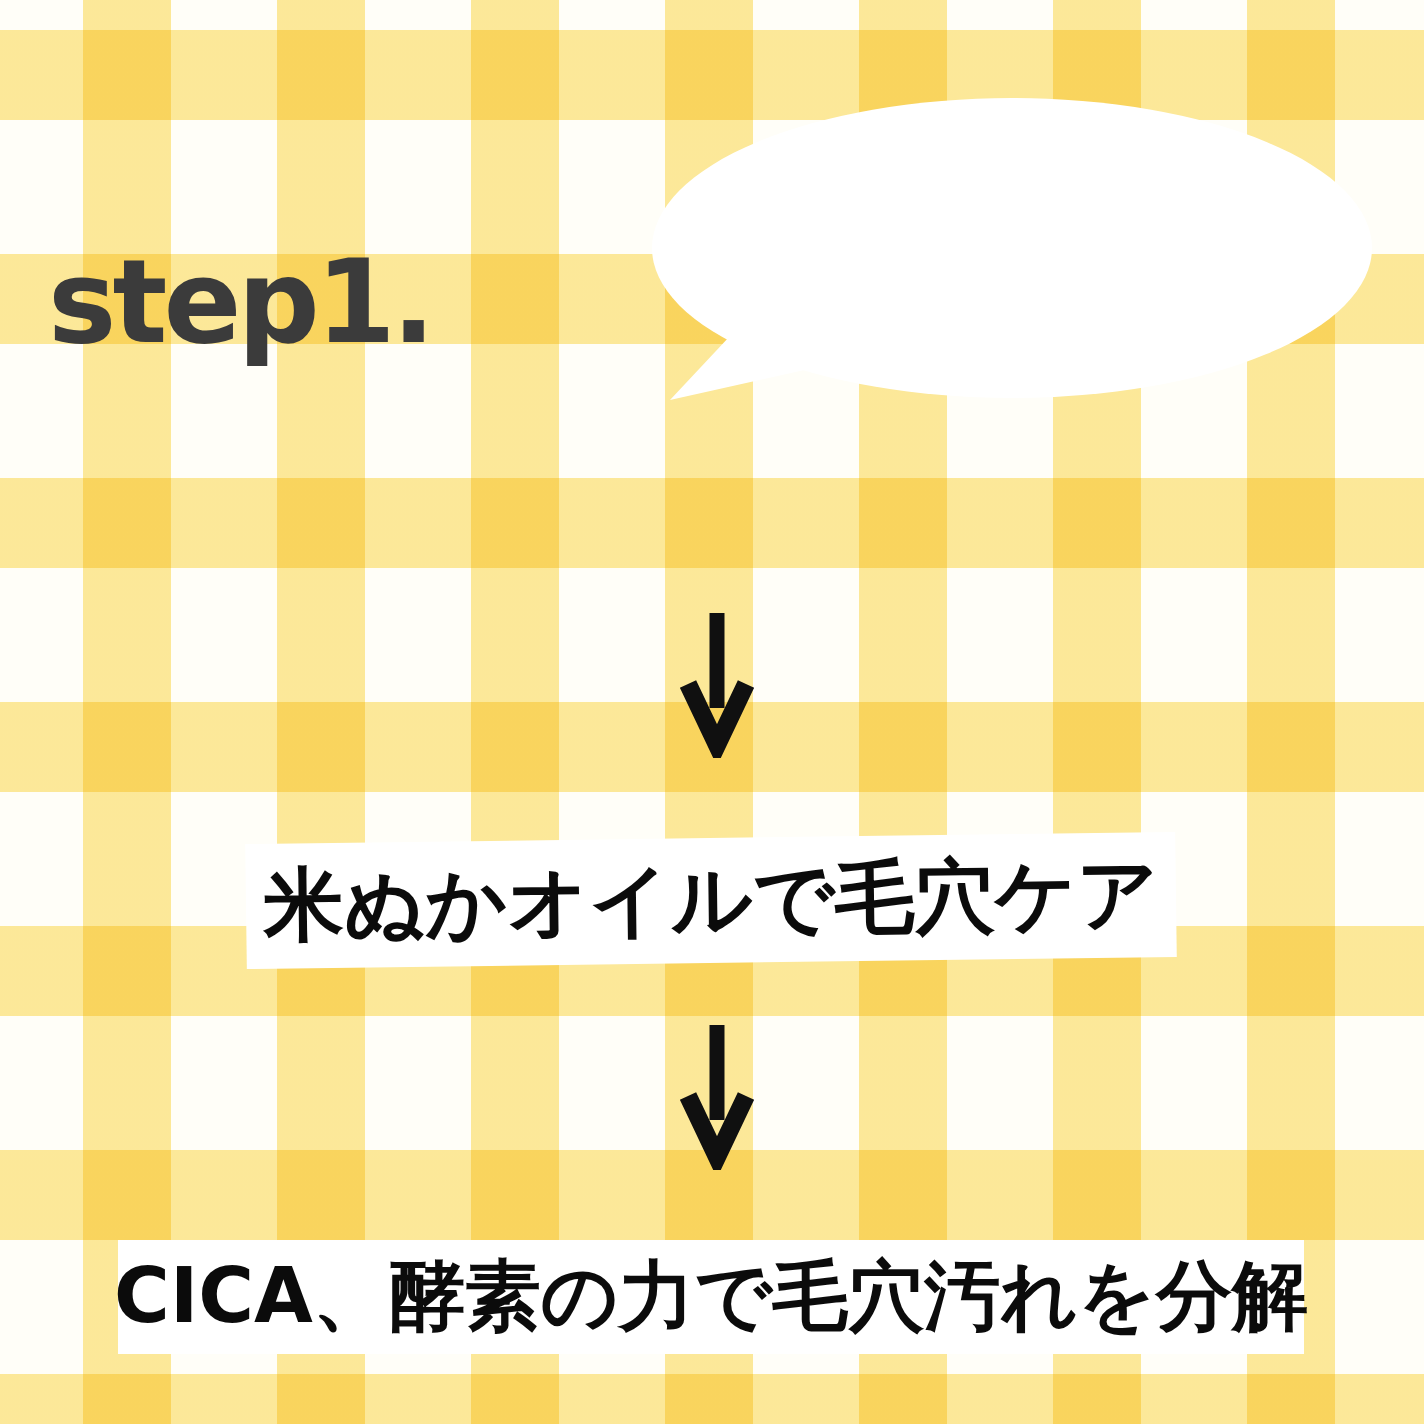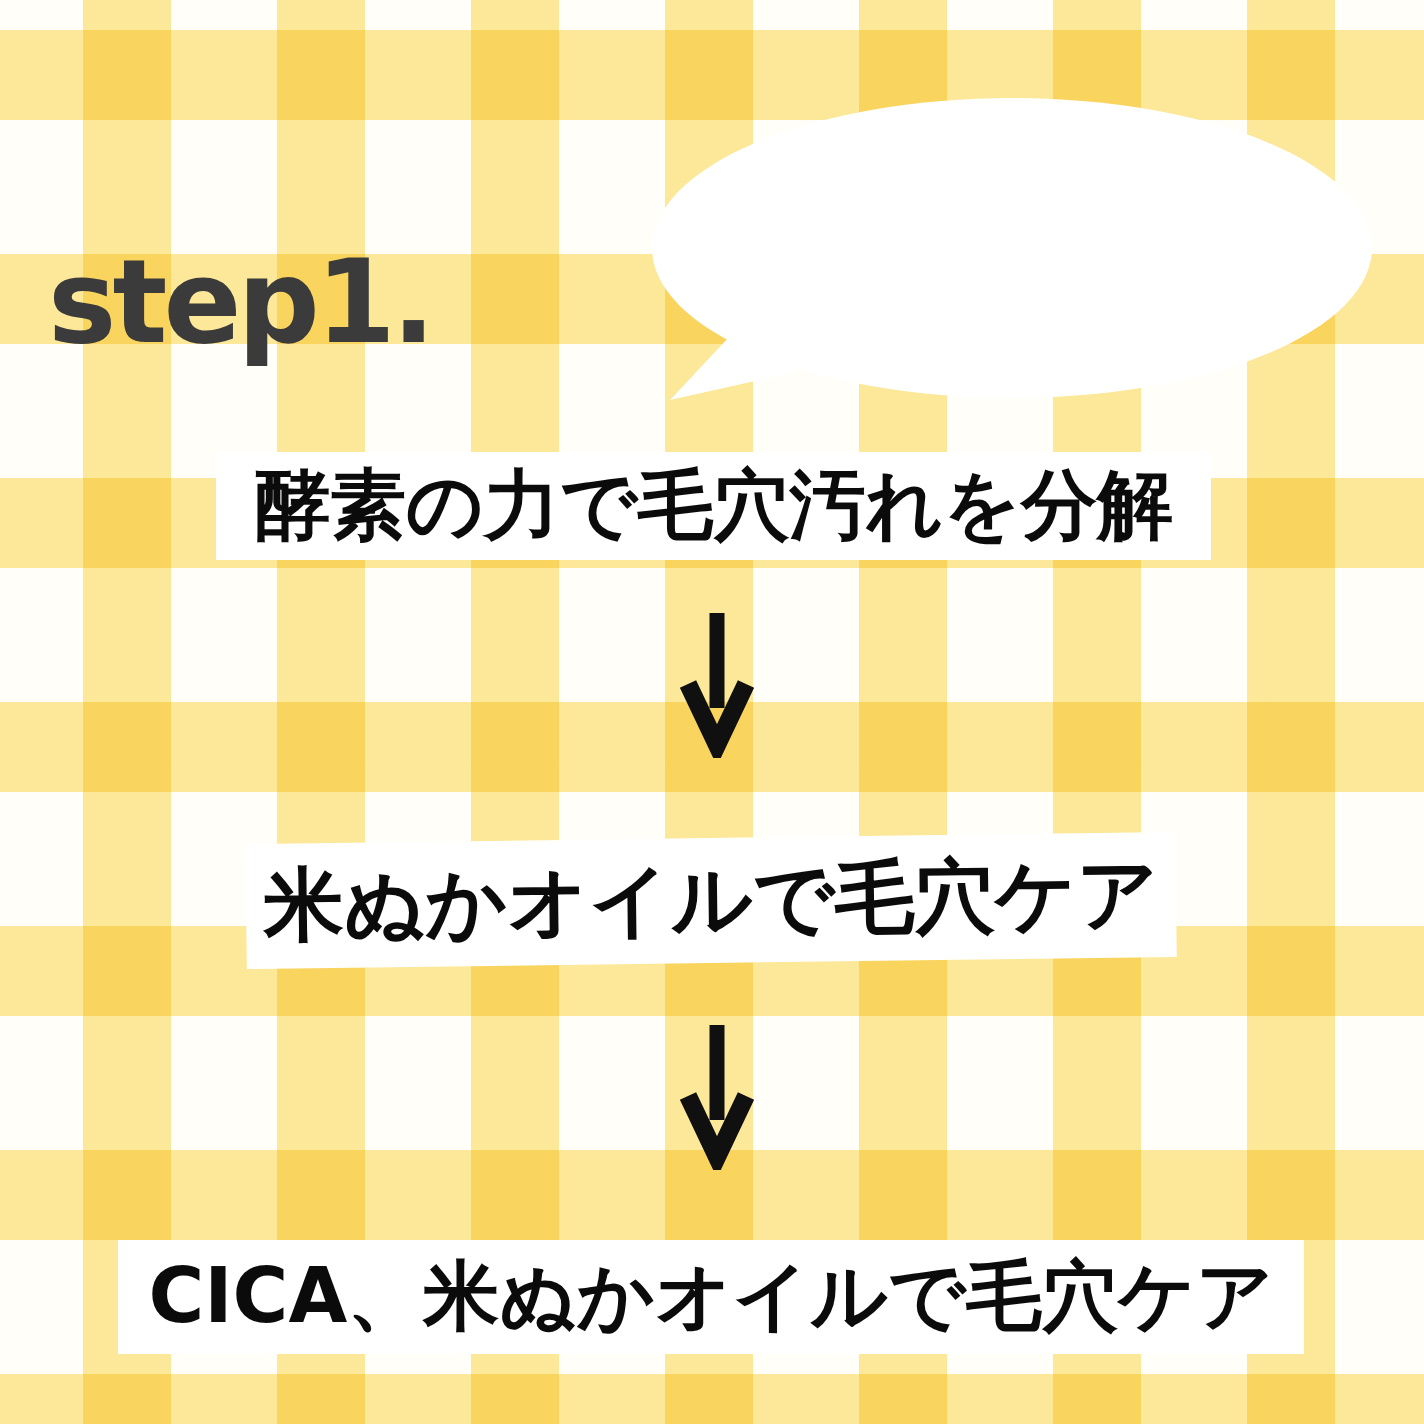--- a/index.html
+++ b/index.html
@@ -63,37 +63,34 @@
 
   <div class="step-label" id="step1-label">step1.</div>
 
   <div class="bubble">
     <svg viewBox="0 0 765 335" aria-hidden="true">
       <polygon points="115,230 255,262 40,310" fill="#FFFFFF"></polygon>
       <ellipse cx="382" cy="158" rx="360" ry="150" fill="#FFFFFF"></ellipse>
     </svg>
   </div>
 
-  <div class="white-box" id="box1">
-    <span>酵素の力で毛穴汚れを分解</span>
-  </div>
 
   <svg class="arrow" id="arrow1" viewBox="0 0 76 150" aria-hidden="true">
     <line x1="38" y1="5" x2="38" y2="100" stroke="#101010" stroke-width="15"></line>
     <path d="M9 76 L38 137 L67 76" fill="none" stroke="#101010" stroke-width="18" stroke-linejoin="miter"></path>
   </svg>
 
 
   <div class="white-box" id="box2">
     <span>米ぬかオイルで毛穴ケア</span>
   </div>
 
   <svg class="arrow" id="arrow2" viewBox="0 0 76 150" aria-hidden="true">
     <line x1="38" y1="5" x2="38" y2="100" stroke="#101010" stroke-width="15"></line>
     <path d="M9 76 L38 137 L67 76" fill="none" stroke="#101010" stroke-width="18" stroke-linejoin="miter"></path>
   </svg>
 
 
   <div class="white-box" id="box3">
-    <span>CICA、米ぬかオイルで毛穴ケア</span>
+    <span>CICA、酵素の力で毛穴汚れを分解</span>
   </div>
 
 </div>
 
 </body></html>

